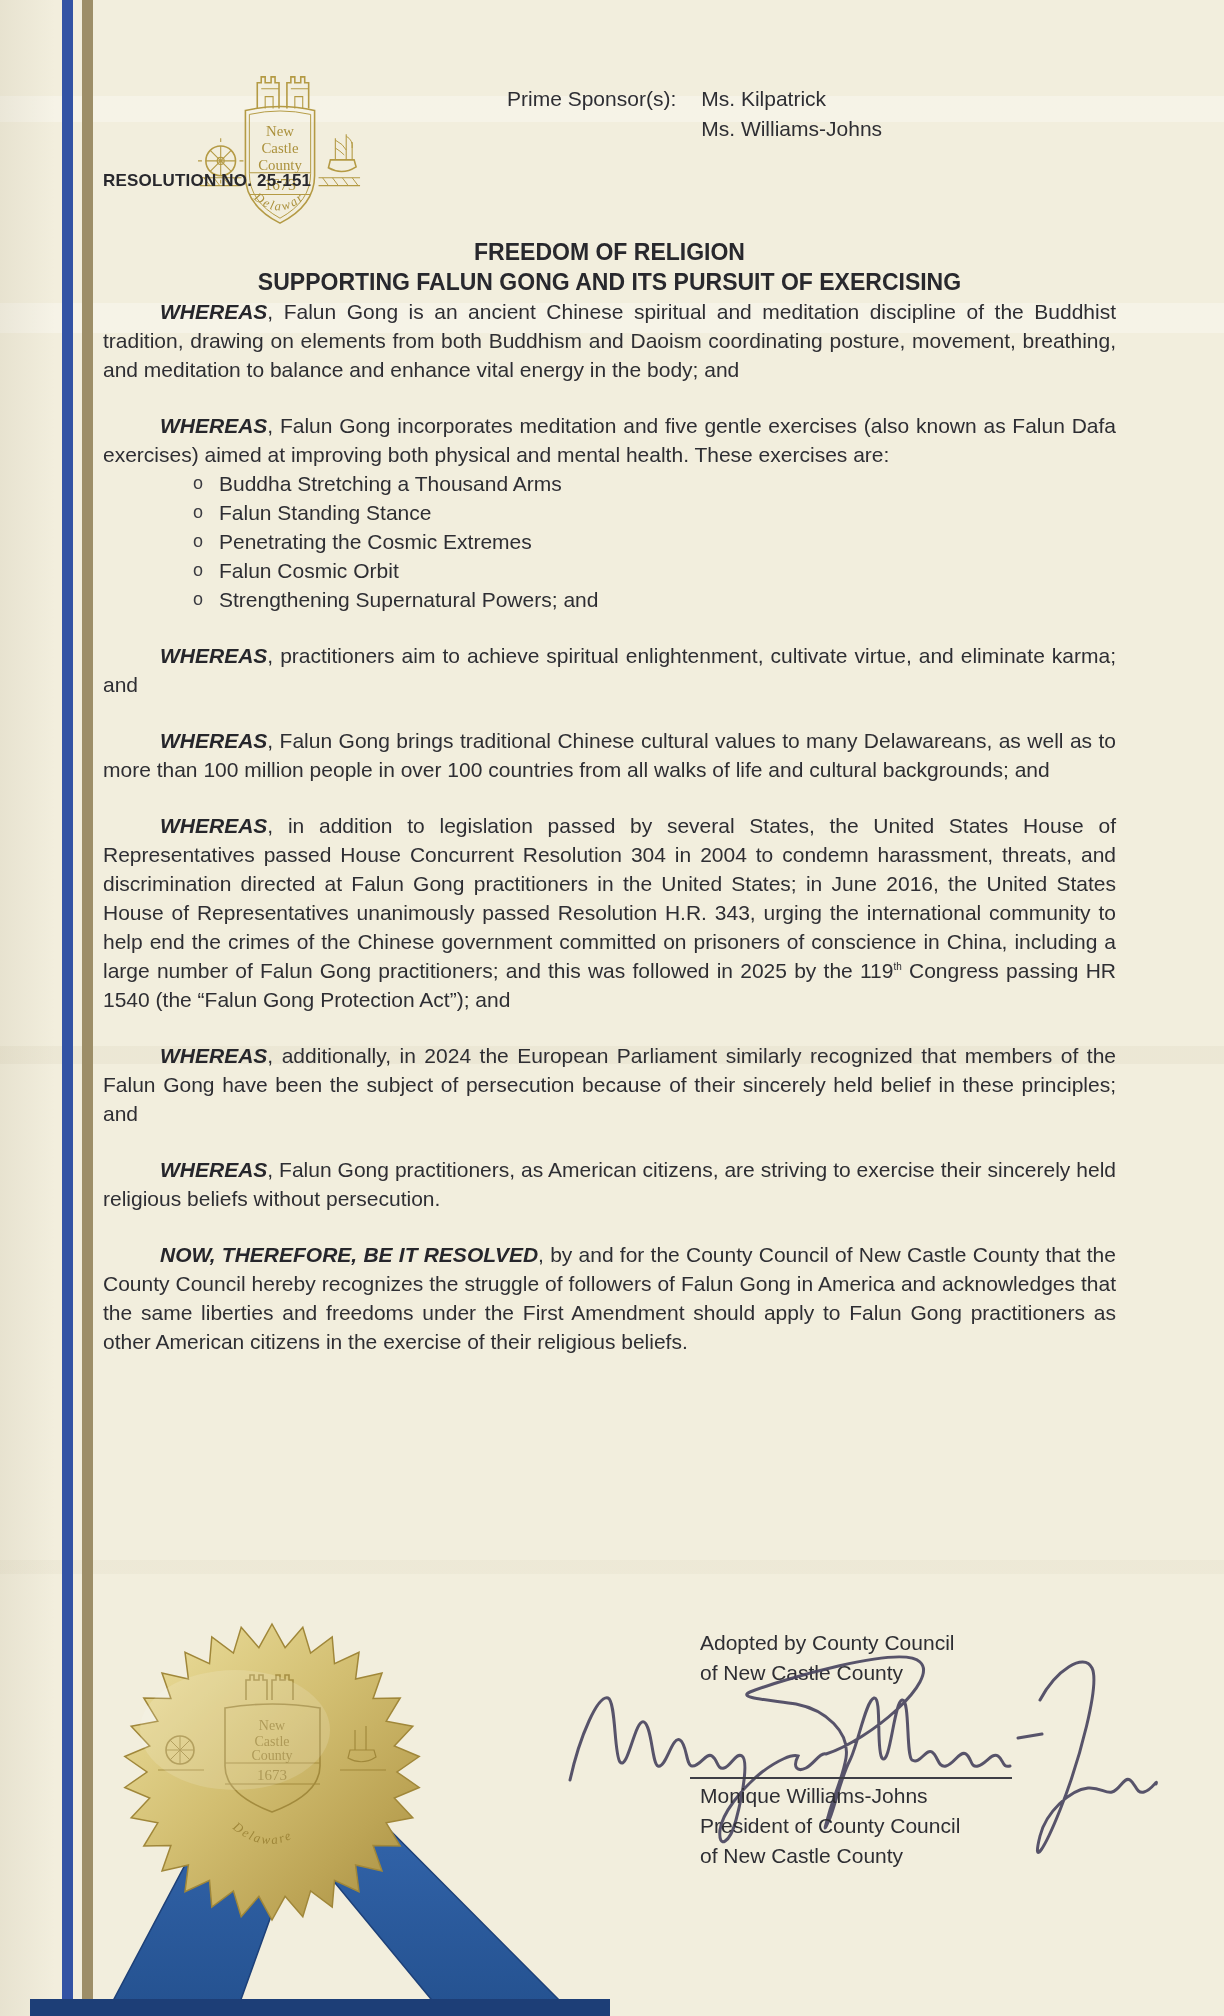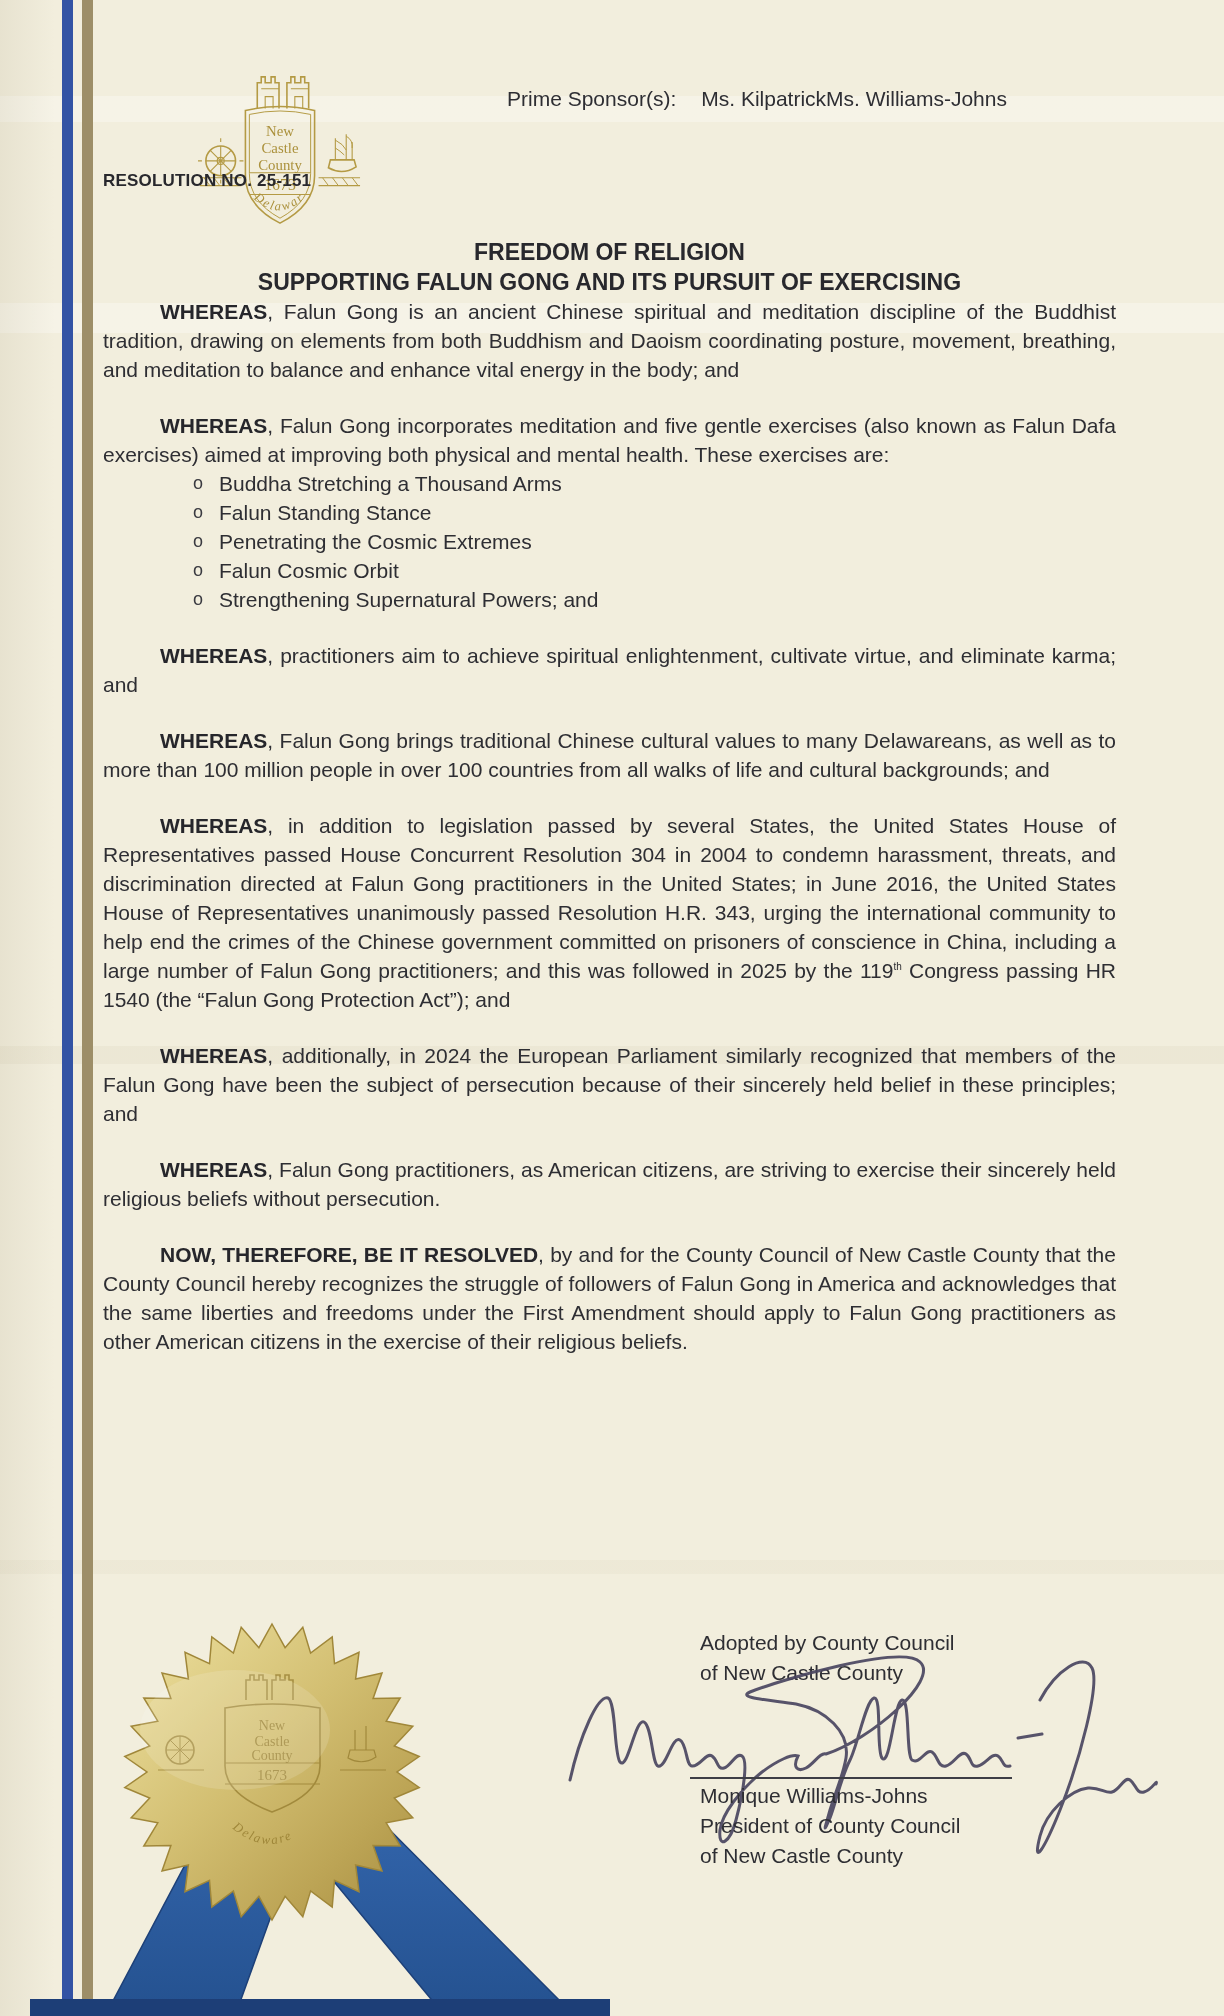--- a/index.html
+++ b/index.html
@@ -14,33 +14,33 @@
       linear-gradient(rgba(183,172,140,.08),rgba(183,172,140,.08)) 0 1560px/100% 14px no-repeat,
       #f2eedd;
   }
   .stripe{position:absolute;top:0;height:2016px;width:11px;}
   .stripe.blue{left:62px;background:#3353a4;}
   .stripe.tan{left:82px;background:#9d8e68;}
 
   .crest-svg{position:absolute;left:196px;top:58px;width:168px;height:185px;}
 
   .sponsors{position:absolute;left:507px;top:84px;display:flex;gap:25px;font-size:21px;line-height:30px;}
-  .sponsors .names{display:flex;}
+  .sponsors .names{display:flex;flex-direction:column;}
 
   .res-no{position:absolute;left:103px;top:171px;width:1013px;text-align:left;
     font-weight:bold;font-size:17px;letter-spacing:.2px;color:#28282d;}
 
   .doc-title{position:absolute;left:103px;top:237px;width:1013px;text-align:center;
     font-weight:bold;font-size:23px;line-height:30px;color:#28282d;}
 
   .bodytext{position:absolute;left:103px;top:297px;width:1013px;
     font-size:21px;line-height:29px;text-align:justify;}
   .bodytext p{margin:0 0 27px 0;text-indent:57px;}
   .bodytext p.last{margin-bottom:12px;}
-  .lead{font-weight:bold;color:#26262b;}
+  .lead{font-weight:bold;color:#26262b;font-style:italic;}
   sup{font-size:10px;line-height:0;}
 
   .exlist{margin:0 0 27px 90px;text-align:left;}
   .exrow{display:flex;line-height:29px;}
   .exrow .bullet{width:26px;font-size:18px;color:#3a3a40;}
 
   .closing{position:absolute;left:700px;top:1628px;font-size:21px;line-height:30px;}
   .sig-wrap{position:absolute;left:540px;top:1640px;width:640px;height:250px;pointer-events:none;}
   .sigline{position:absolute;left:690px;top:1777px;width:322px;border-top:2px solid #3e3e46;}
   .signee{position:absolute;left:700px;top:1781px;font-size:21px;line-height:30px;}

